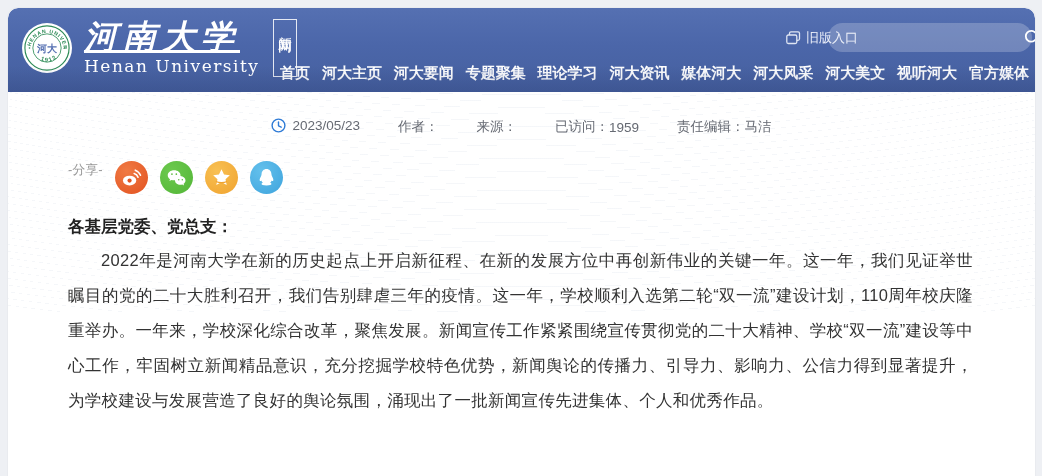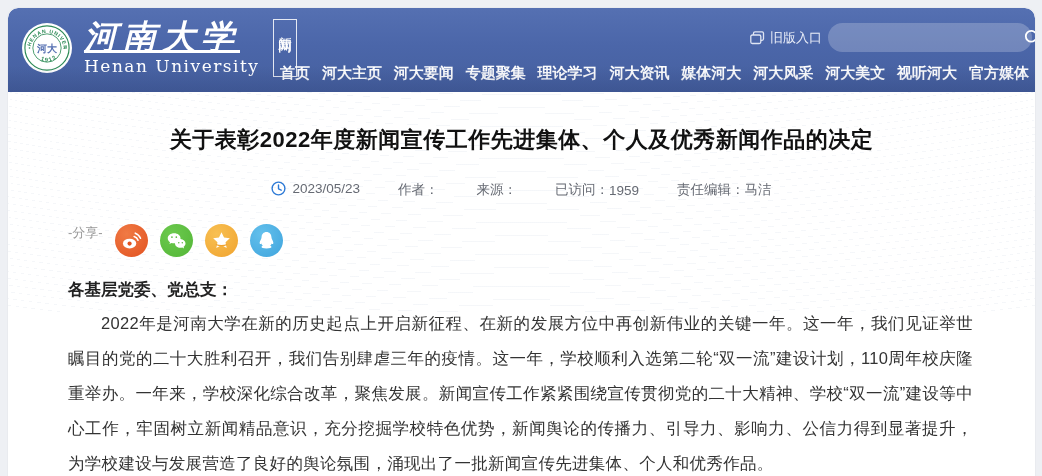--- a/index.html
+++ b/index.html
@@ -37,21 +37,21 @@
     font-family:"DejaVu Serif","Liberation Serif",serif;
     font-size:17px; letter-spacing:1.5px; line-height:20px; margin-top:2px;
   }
   .news-badge {
     margin-left:14px; border:1px solid rgba(255,255,255,0.85); color:#ffffff;
     writing-mode:vertical-rl; text-orientation:upright;
     font-size:14px; line-height:18px; letter-spacing:2px;
     padding:5px 2px; height:58px; display:inline-block;
   }
   .old-entry {
-    position:absolute; left:742px; top:21px; display:flex; align-items:center;
+    position:absolute; left:778px; top:21px; display:flex; align-items:center;
     color:#e8ecf7; font-size:13px; cursor:pointer;
   }
   .old-entry svg { margin-right:5px; display:block; }
   .search-box {
     position:absolute; left:820px; top:15px; width:204px; height:29px;
     background:rgba(255,255,255,0.22); border-radius:15px;
     display:flex; align-items:center;
   }
   .search-input {
     flex:1; background:transparent; border:none; outline:none;
@@ -166,21 +166,20 @@
       <a class="nav-item">媒体河大</a>
       <a class="nav-item">河大风采</a>
       <a class="nav-item">河大美文</a>
       <a class="nav-item">视听河大</a>
       <a class="nav-item">官方媒体</a>
     </nav>
   </div>
 
   <div class="content">
 
-    <h1 class="article-title">关于表彰2022年度新闻宣传工作先进集体、个人及优秀新闻作品的决定</h1>
 
     <div class="meta-row">
       <span class="meta-item">
         <svg width="15" height="15" viewBox="0 0 15 15">
           <circle cx="7.5" cy="7.5" r="6.4" fill="none" stroke="#2f7bd6" stroke-width="1.4"></circle>
           <polyline points="7.5,4 7.5,7.8 10.2,9.2" fill="none" stroke="#2f7bd6" stroke-width="1.4" stroke-linecap="round" stroke-linejoin="round"></polyline>
         </svg>
         <span>2023/05/23</span>
       </span>
       <span class="meta-item">作者：</span>

